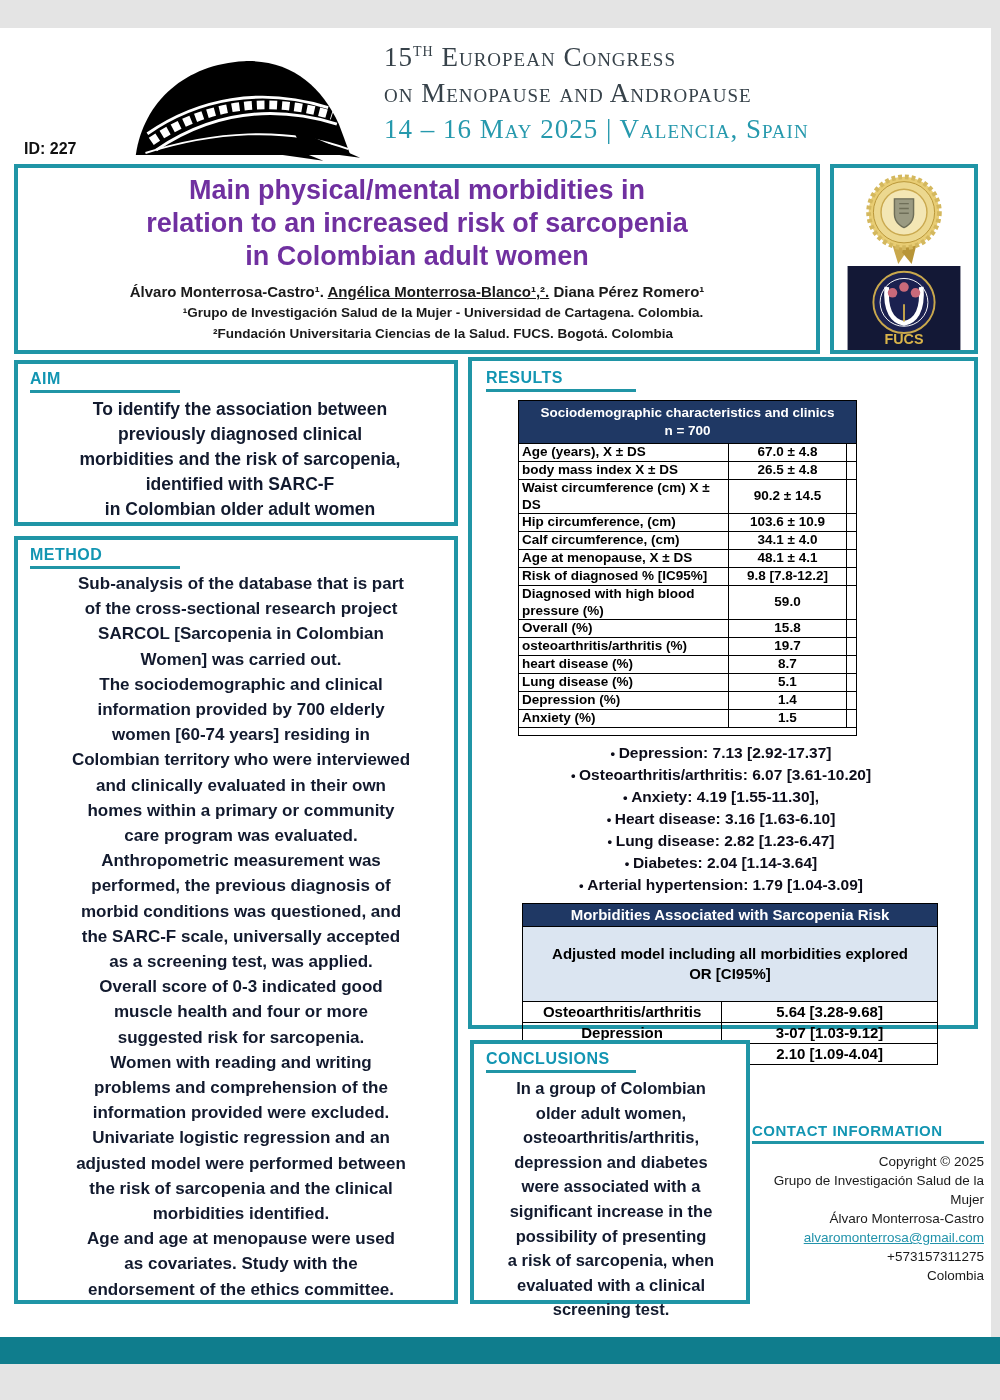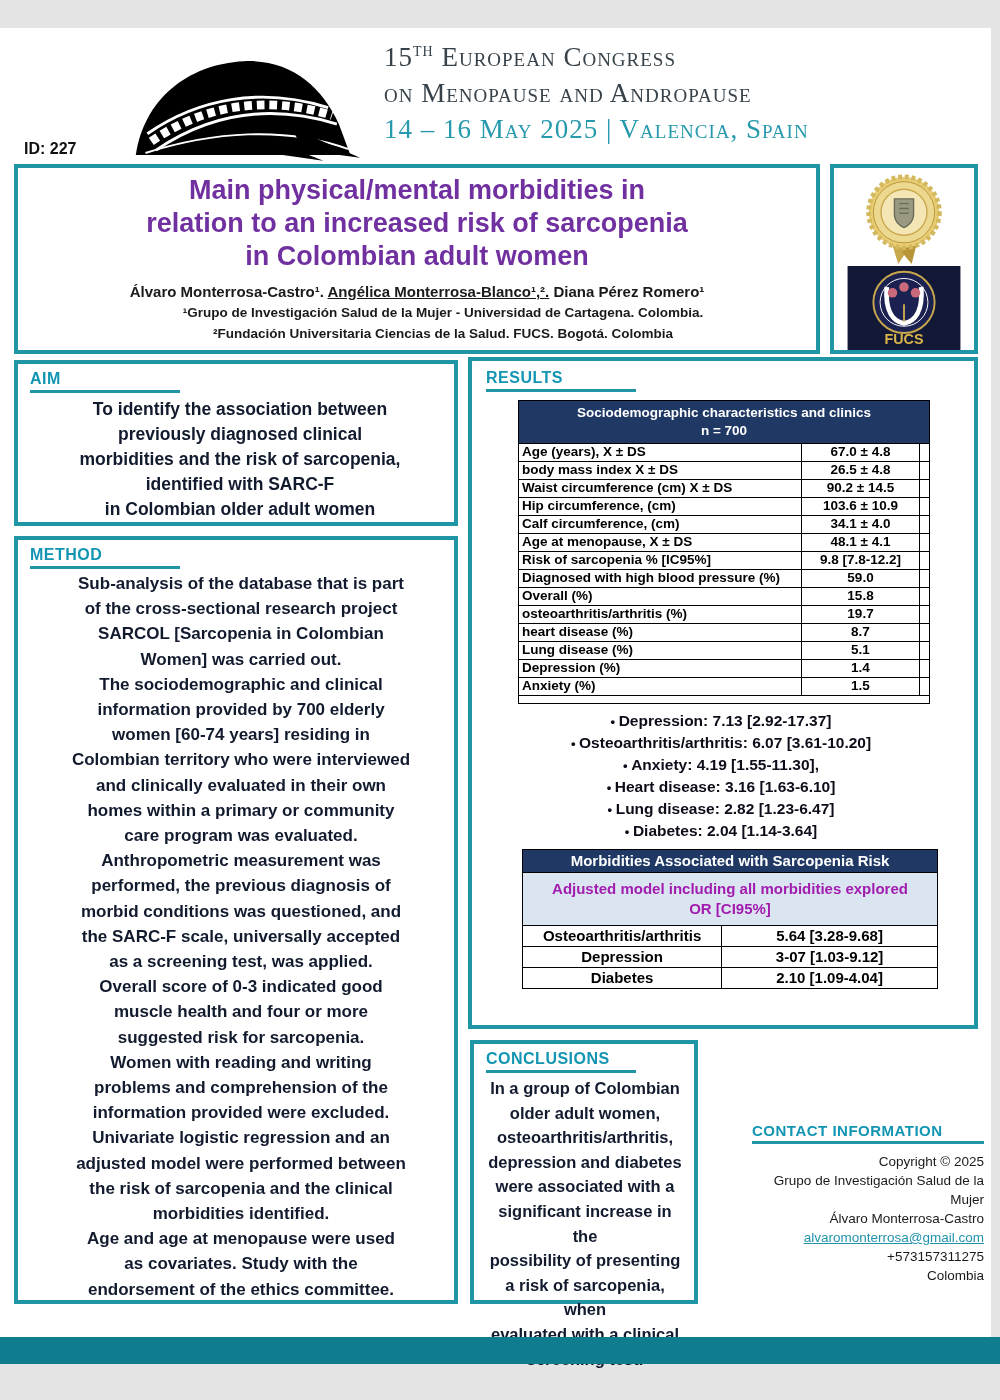--- a/index.html
+++ b/index.html
@@ -43,37 +43,37 @@
   .sec-head{display:inline-block;color:var(--teal-text);font-weight:bold;font-size:16px;letter-spacing:.5px;border-bottom:3px solid var(--teal);padding-bottom:2px;min-width:150px;}
 
   .aim-box{left:14px;top:360px;width:444px;height:166px;padding:6px 4px 12px 12px;}
   .aim-text{margin-top:4px;text-align:center;font-weight:bold;font-size:17.5px;line-height:25px;color:var(--ink);}
 
   .method-box{left:14px;top:536px;width:444px;height:768px;padding:6px 2px 0 12px;}
   .method-text{margin-top:2px;text-align:center;font-weight:bold;font-size:17px;line-height:25.2px;color:var(--ink);}
 
   .results-box{left:468px;top:357px;width:510px;height:672px;padding:8px 0 0 14px;}
   table{border-collapse:collapse;}
-  .t1{margin:8px 0 0 32px;width:412px;font-size:13.5px;font-weight:bold;color:#000;}
+  .t1{margin:8px 0 0 32px;width:339px;font-size:13.5px;font-weight:bold;color:#000;}
   .t1 td,.t1 th{border:1.5px solid #000;padding:0 3px;line-height:16.5px;height:18px;}
   .t1 .thead{background:var(--navy);color:#fff;text-align:center;font-size:13.5px;line-height:18px;padding:3px 0;}
   .t1 .val{text-align:center;width:118px;}
   .t1 .narrow{width:10px;padding:0;}
   .t1 .spacer td{height:8px;}
   .morb-head{margin-top:5px;text-align:center;color:var(--purple);font-weight:bold;font-size:15.5px;line-height:17px;width:470px;}
   .bullets{margin-top:6px;width:470px;text-align:center;font-weight:bold;font-size:15.5px;color:#0d0d1a;}
   .bullets div{line-height:21px;}
   .bullets div::before{content:"•  ";font-size:13px;}
   .t2{margin:7px 0 0 36px;width:416px;font-weight:bold;color:#000;font-size:15px;}
   .t2 td,.t2 th{border:1.5px solid #000;text-align:center;line-height:20px;}
   .t2 .thead{background:var(--navy);color:#fff;padding:1px 0;}
-  .t2 .subhead{background:var(--lightblue);color:#a21caf;line-height:20px;padding:6px 0;}
+  .t2 .subhead{background:var(--lightblue);color:#000000;line-height:20px;padding:17px 0;}
   .t2 .lbl{width:48%;}
 
-  .conclusions-box{left:470px;top:1040px;width:228px;height:264px;padding:6px 10px 0 12px;}
+  .conclusions-box{left:470px;top:1040px;width:280px;height:264px;padding:6px 10px 0 12px;}
   .conclusions-text{margin-top:3px;text-align:center;font-weight:bold;font-size:16.5px;line-height:24.6px;color:var(--ink);}
 
   .contact{left:752px;top:1122px;width:232px;text-align:right;}
   .contact .sec-head{width:100%;text-align:left;font-size:15px;}
   .contact-lines{margin-top:8px;font-size:13.5px;line-height:19px;color:#1a1a1a;}
   .contact-email{display:inline-block;color:#2293ab;text-decoration:underline;font-size:13.5px;line-height:19px;}
 
   .teal-bar{left:0;top:1337px;width:1000px;height:27px;background:var(--teal-dark);}
   .gray-right{left:991px;top:28px;width:9px;height:1309px;background:#e4e4e4;}
 
@@ -213,21 +213,21 @@
           <td>Calf circumference, (cm)</td>
           <td class="val">34.1 ± 4.0</td>
           <td class="narrow"></td>
         </tr>
       <tr>
           <td>Age at menopause, X ± DS</td>
           <td class="val">48.1 ± 4.1</td>
           <td class="narrow"></td>
         </tr>
       <tr>
-          <td>Risk of sarcopenia  % [IC95%]</td>
+          <td>Risk of diagnosed  % [IC95%]</td>
           <td class="val">9.8 [7.8-12.2]</td>
           <td class="narrow"></td>
         </tr>
       <tr>
           <td>Diagnosed with high blood pressure (%)</td>
           <td class="val">59.0</td>
           <td class="narrow"></td>
         </tr>
       <tr>
           <td>Overall (%)</td>
@@ -266,20 +266,21 @@
   </table>
 
 
   <div class="bullets">
     <div>Depression: 7.13 [2.92-17.37]</div>
     <div>Osteoarthritis/arthritis: 6.07 [3.61-10.20]</div>
     <div>Anxiety: 4.19 [1.55-11.30],</div>
     <div>Heart disease: 3.16 [1.63-6.10]</div>
     <div>Lung disease: 2.82 [1.23-6.47]</div>
     <div>Diabetes: 2.04 [1.14-3.64]</div>
+    <div>Arterial hypertension: 1.79 [1.04-3.09]</div>
   </div>
 
   <table class="t2">
     <tbody>
       <tr>
           <th class="thead" colspan="2">Morbidities Associated with Sarcopenia Risk</th>
         </tr>
       <tr>
           <td class="subhead pre" colspan="2">Adjusted model including all morbidities explored
 OR [CI95%]</td>

